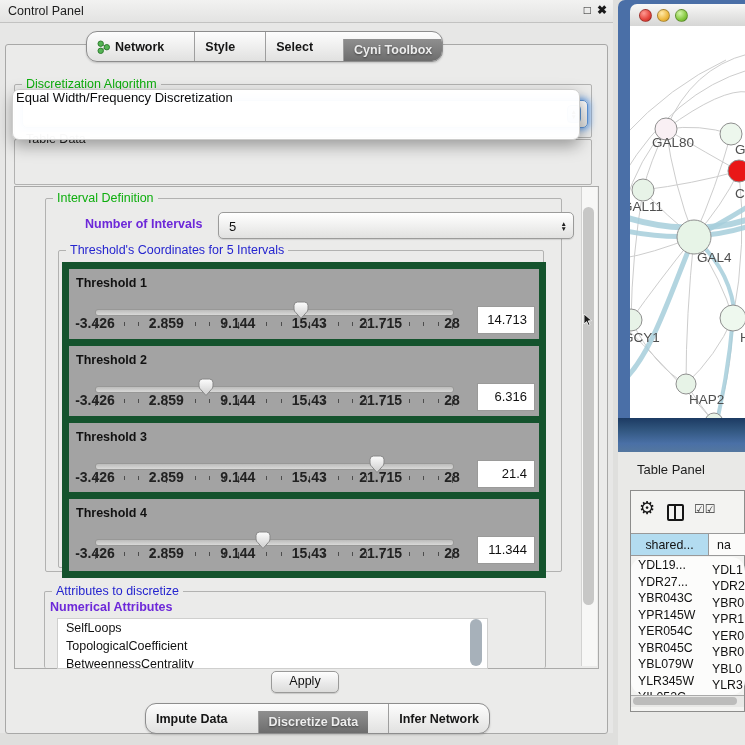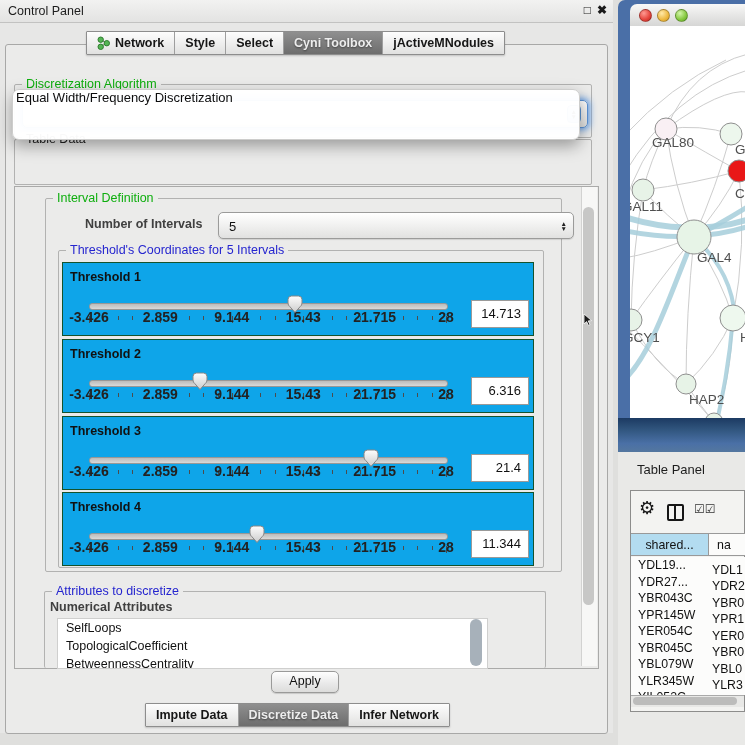--- a/index.html
+++ b/index.html
@@ -16,26 +16,26 @@
     background:linear-gradient(#f2f2f1,#e3e3e2);border-bottom:1px solid #c2c2c1;}
   .titlebar .wtitle{position:absolute;left:8px;top:4px;font-size:12.5px;color:#1d1d1d;}
   .wicon{position:absolute;top:3px;font-weight:bold;font-size:12px;color:#1a1a1a;}
   .wicon.float{right:22px;}
   .wicon.close{right:6px;}
 
   .content-panel{position:absolute;left:5px;top:44px;width:601px;height:688px;
     border:1px solid #a8a8a7;border-radius:3px;background:#ebebea;}
 
   
-  .seg{position:absolute;display:flex;border:1px solid #8d8d8d;border-radius:1px;overflow:hidden;
-    background:linear-gradient(#fdfdfd,#e1e1e0);box-shadow:0 1px 2px rgba(0,0,0,.18);}
+  .seg{position:absolute;display:flex;border:1px solid #8d8d8d;border-radius:11px;overflow:hidden;
+    background:linear-gradient(#fdfdfd,#e1e1e0);box-shadow:0 1px 2px rgba(0,0,0,.18);gap:20px;}
   .seg .tab{display:flex;align-items:center;gap:5px;padding:4px 10px;
     font-size:12.5px;font-weight:bold;color:#161616;border-left:1px solid #9e9e9e;white-space:nowrap;}
   .seg .tab:first-child{border-left:none;}
-  .seg .tab.sel{background:linear-gradient(#8f8f8f,#6d6d6d);color:#ededed;text-shadow:0 1px 2px rgba(0,0,0,.45);}
+  .seg .tab.sel{background:linear-gradient(#8f8f8f,#6d6d6d);color:#ededed;text-shadow:0 1px 2px rgba(0,0,0,.45);margin-top:7px;}
   .tabicon{display:inline-flex;}
 
   
   .grp{position:absolute;border:1px solid #b2b2b1;border-radius:2px;}
   .grp.noborder-bottom{border-bottom:none;}
   .grplabel{position:absolute;top:-8px;left:7px;background:#ebebea;padding:0 4px;font-size:12.5px;color:#222;white-space:nowrap;}
   .grplabel.green{color:#0eae0e;}
   .grplabel.blue{color:#2525cf;}
 
   
@@ -54,24 +54,24 @@
     box-shadow:0 6px 16px rgba(0,0,0,.35);}
   .pp-placeholder{text-align:center;color:#b6b6b5;font-size:13px;padding-top:3px;height:16px;}
   .pp-opt{font-size:13px;color:#0c0c0c;padding:0 0 1px 3px;line-height:15px;}
   .pp-opt.bold{font-weight:bold;}
 
   
   .scrollpane{position:absolute;left:14px;top:186px;width:583px;height:481px;border:1px solid #aaaaa9;background:#ebebea;}
   .vsb-track{position:absolute;left:581px;top:187px;width:15px;height:479px;background:#f7f7f6;border-left:1px solid #d2d2d1;}
   .vsb-thumb{position:absolute;left:583px;top:207px;width:11px;height:398px;background:#c7c7c6;border-radius:6px;}
 
-  .lbl-bold{position:absolute;font-size:12.5px;font-weight:bold;color:#404040;white-space:nowrap;}
-
-  
-  .th-panel{position:absolute;left:62px;width:470px;height:72px;border:1px solid #14532d;background:#0ea5e9;}
+  .lbl-bold{position:absolute;font-size:12.5px;font-weight:bold;color:#6d28d9;white-space:nowrap;}
+
+  
+  .th-panel{position:absolute;left:62px;width:470px;height:72px;border:7px solid #14532d;background:#a3a3a3;}
   .th-label{position:absolute;left:7px;top:7px;font-size:12.5px;font-weight:bold;color:#111;}
   .th-track{position:absolute;left:26px;top:40px;width:357px;height:5px;border:1px solid #989897;border-radius:3px;
     background:linear-gradient(#bcbcbb,#d9d9d8);}
   .tick{position:absolute;top:53px;width:1px;height:4px;background:#4c4c4c;}
   .tick.major{height:7px;}
   .tlab{position:absolute;top:46px;transform:translateX(-50%);font-size:14px;font-weight:bold;color:#222;white-space:nowrap;}
   .thumb{position:absolute;top:32px;width:16px;height:19px;}
   .valbox{position:absolute;left:408px;top:37px;width:49px;height:26px;border:1px solid #9a9a99;background:#fff;
     font-size:13px;color:#111;text-align:right;line-height:26px;padding-right:7px;}
 
@@ -103,21 +103,21 @@
   .tp-title{position:absolute;left:637px;top:462px;font-size:13px;color:#1d1d1d;}
   .tp-box{position:absolute;left:630px;top:490px;width:115px;height:222px;border:1px solid #8d8d8c;background:#f3f3f1;box-sizing:border-box;}
   .tp-gear{position:absolute;left:639px;top:499px;font-size:18px;color:#161616;line-height:18px;}
   .tp-colicon{position:absolute;left:667px;top:504px;width:13px;height:13px;border:2px solid #161616;border-radius:2px;}
   .tp-colicon::after{content:"";position:absolute;left:5px;top:0;width:2px;height:13px;background:#161616;}
   .tp-checks{position:absolute;left:694px;top:502px;font-size:12px;color:#333;letter-spacing:0px;}
   .th-cell{position:absolute;top:533px;height:23px;box-sizing:border-box;font-size:12.4px;color:#111;
     border-top:1px solid #999;border-bottom:1px solid #999;line-height:22px;}
   .th-cell.c1{left:631px;width:78px;background:#b3dcf0;text-align:center;border-right:1px solid #999;}
   .th-cell.c2{left:709px;width:36px;background:#fbfbfa;padding-left:8px;}
-  .table-rows{position:absolute;left:631px;top:557px;width:114px;height:138px;background:#fcfcfb;overflow:hidden;}
+  .table-rows{position:absolute;left:631px;top:557px;width:114px;height:138px;background:#fcfcfb;overflow:hidden;border-radius:14px;}
   .trow{height:16.5px;line-height:16.5px;font-size:12.3px;color:#111;white-space:nowrap;}
   .trow .c1{display:inline-block;width:71px;padding-left:7px;overflow:hidden;}
   .trow .c2{display:inline-block;padding-left:3px;}
   .hsb{position:absolute;left:631px;top:695px;width:113px;height:11px;background:#e8e8e6;border-top:1px solid #aaa;}
   .hsb-thumb{position:absolute;left:633px;top:697px;width:104px;height:8px;background:#bcbcbb;border-radius:4px;}
 
   .cursor{position:absolute;left:583px;top:313px;}
 </style>
 </head>
 <body>
@@ -145,23 +145,20 @@
       <span>Network</span>
     </div>
     <div class="tab">
       <span>Style</span>
     </div>
     <div class="tab">
       <span>Select</span>
     </div>
     <div class="tab sel">
       <span>Cyni Toolbox</span>
-    </div>
-    <div class="tab">
-      <span>jActiveMNodules</span>
     </div>
   </div>
 
 <div class="grp" style="left:14px;top:84px;width:576px;height:52px;">
   <span class="grplabel green">Discretization Algorithm</span>
 </div>
 <div class="combo focused" style="left:22px;top:100px;width:564px;height:26px;">
   <span class="arrows">
     <span>▲</span>
     <span>▼</span>

